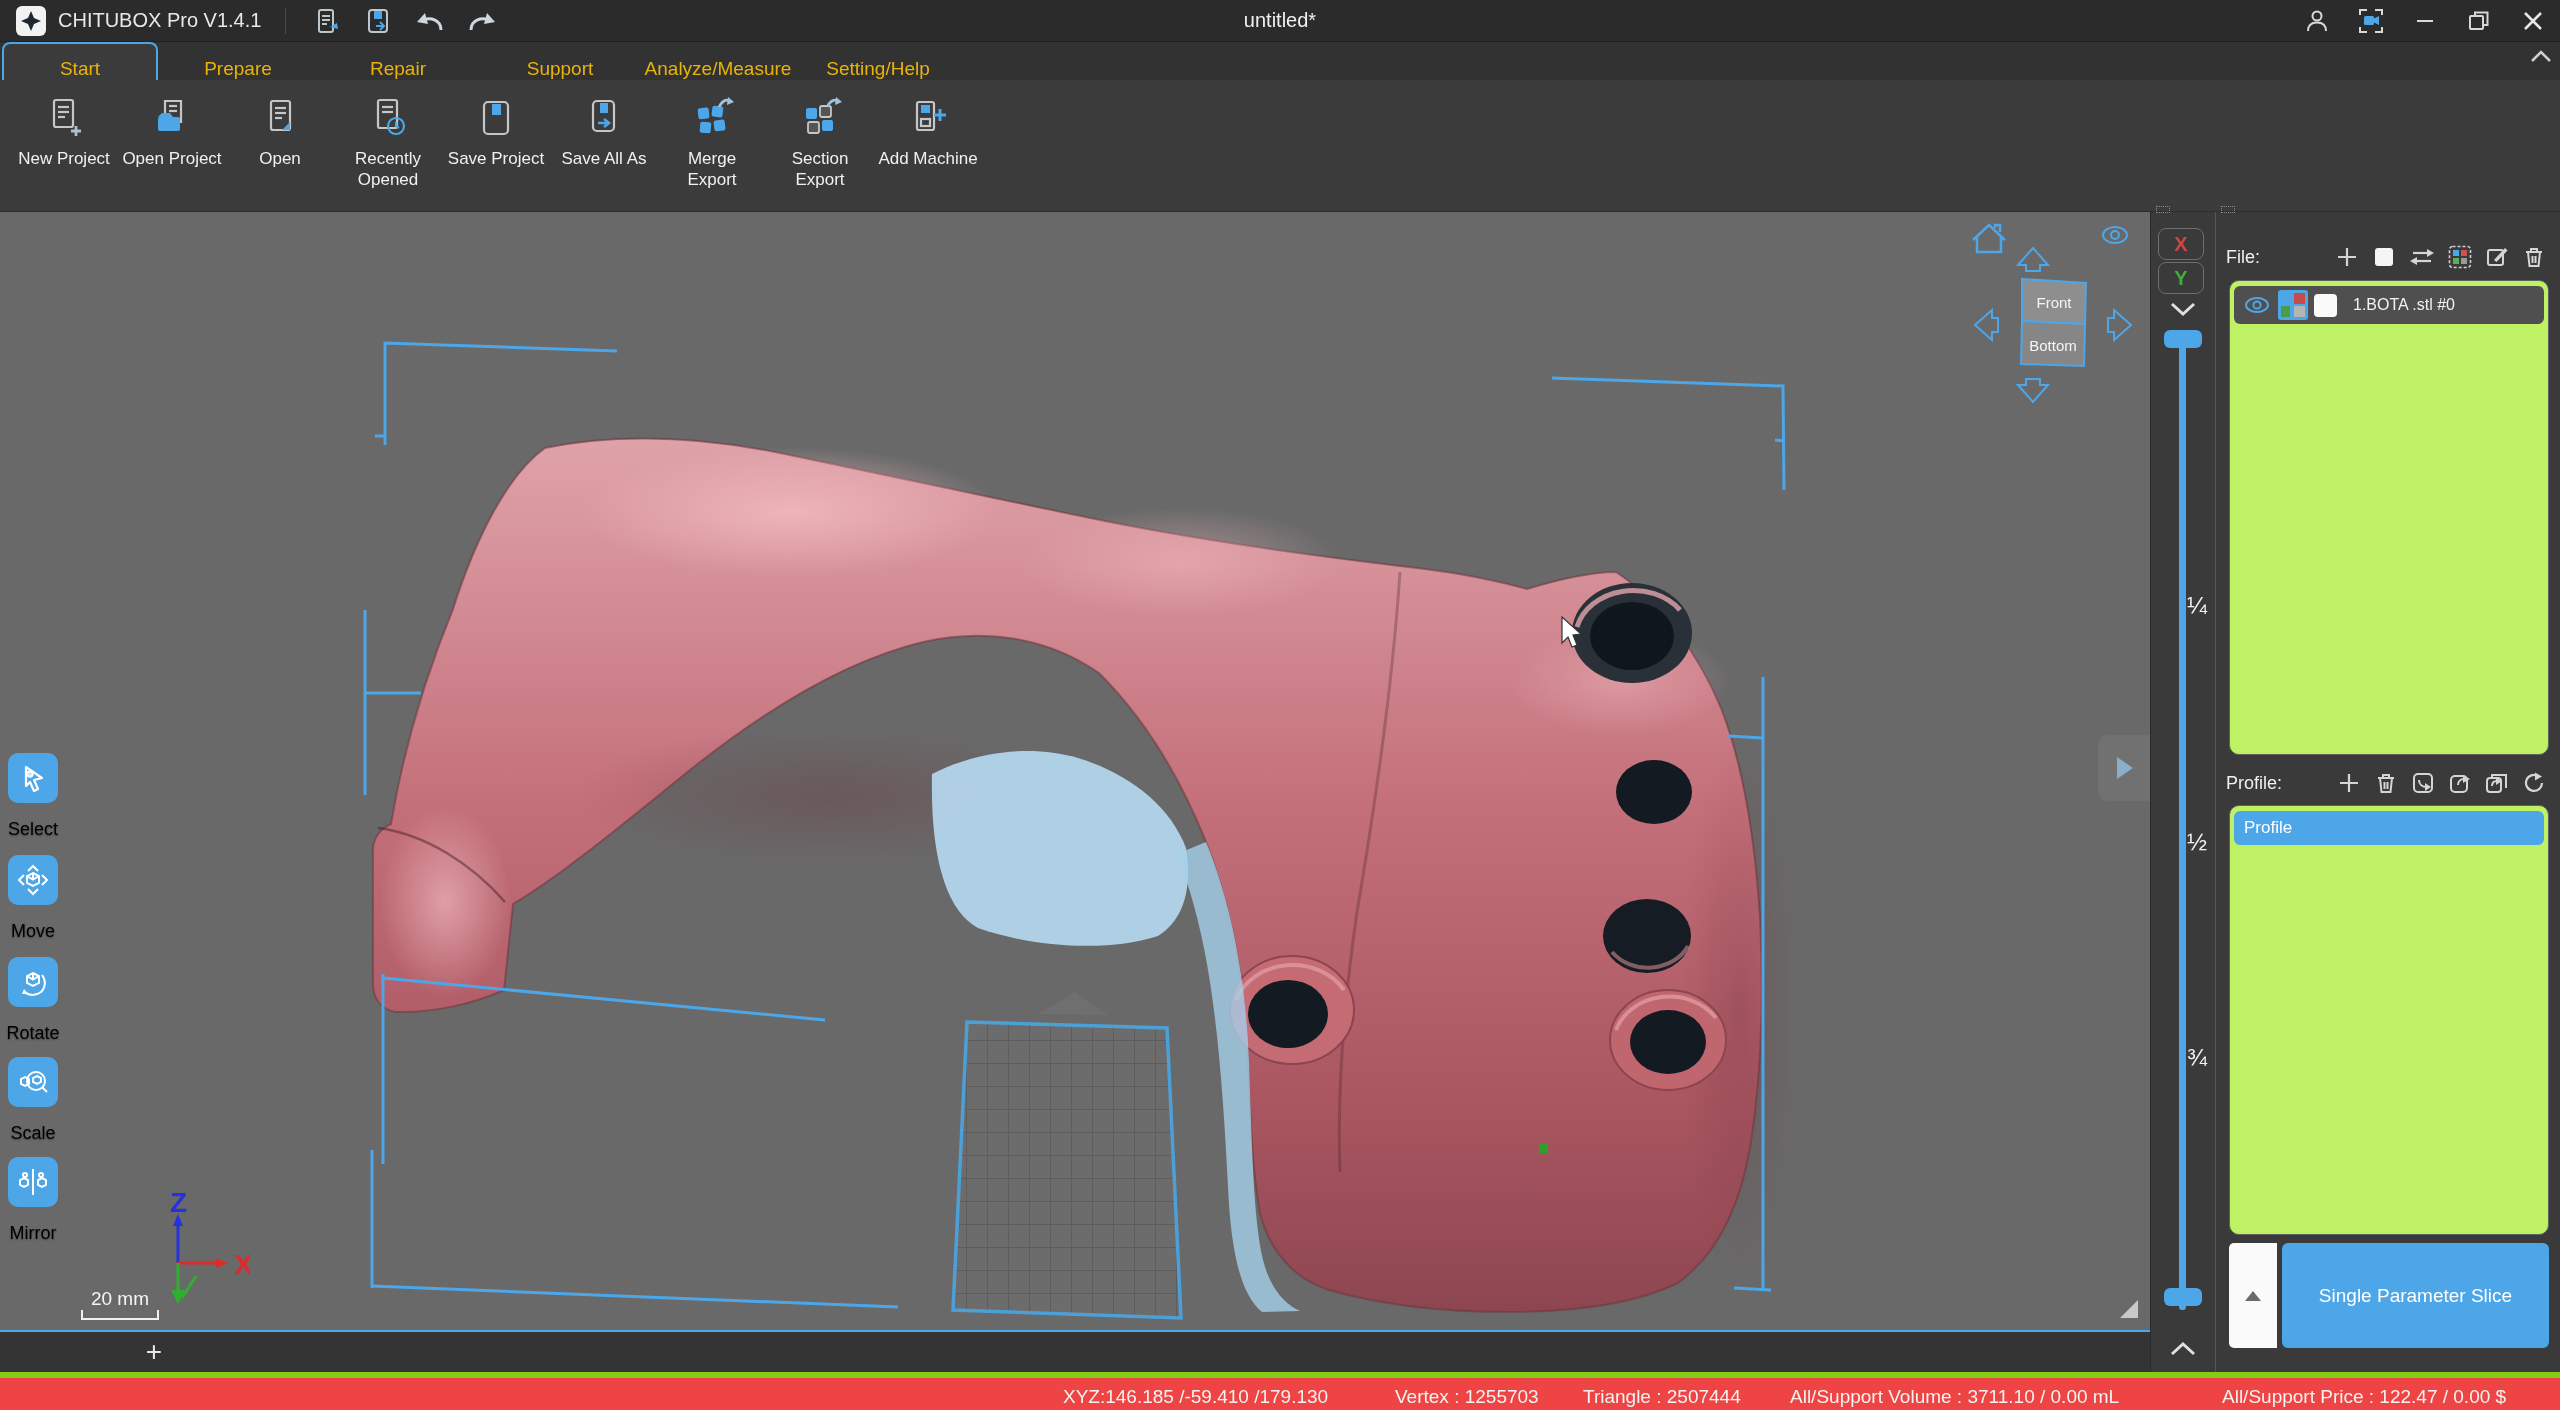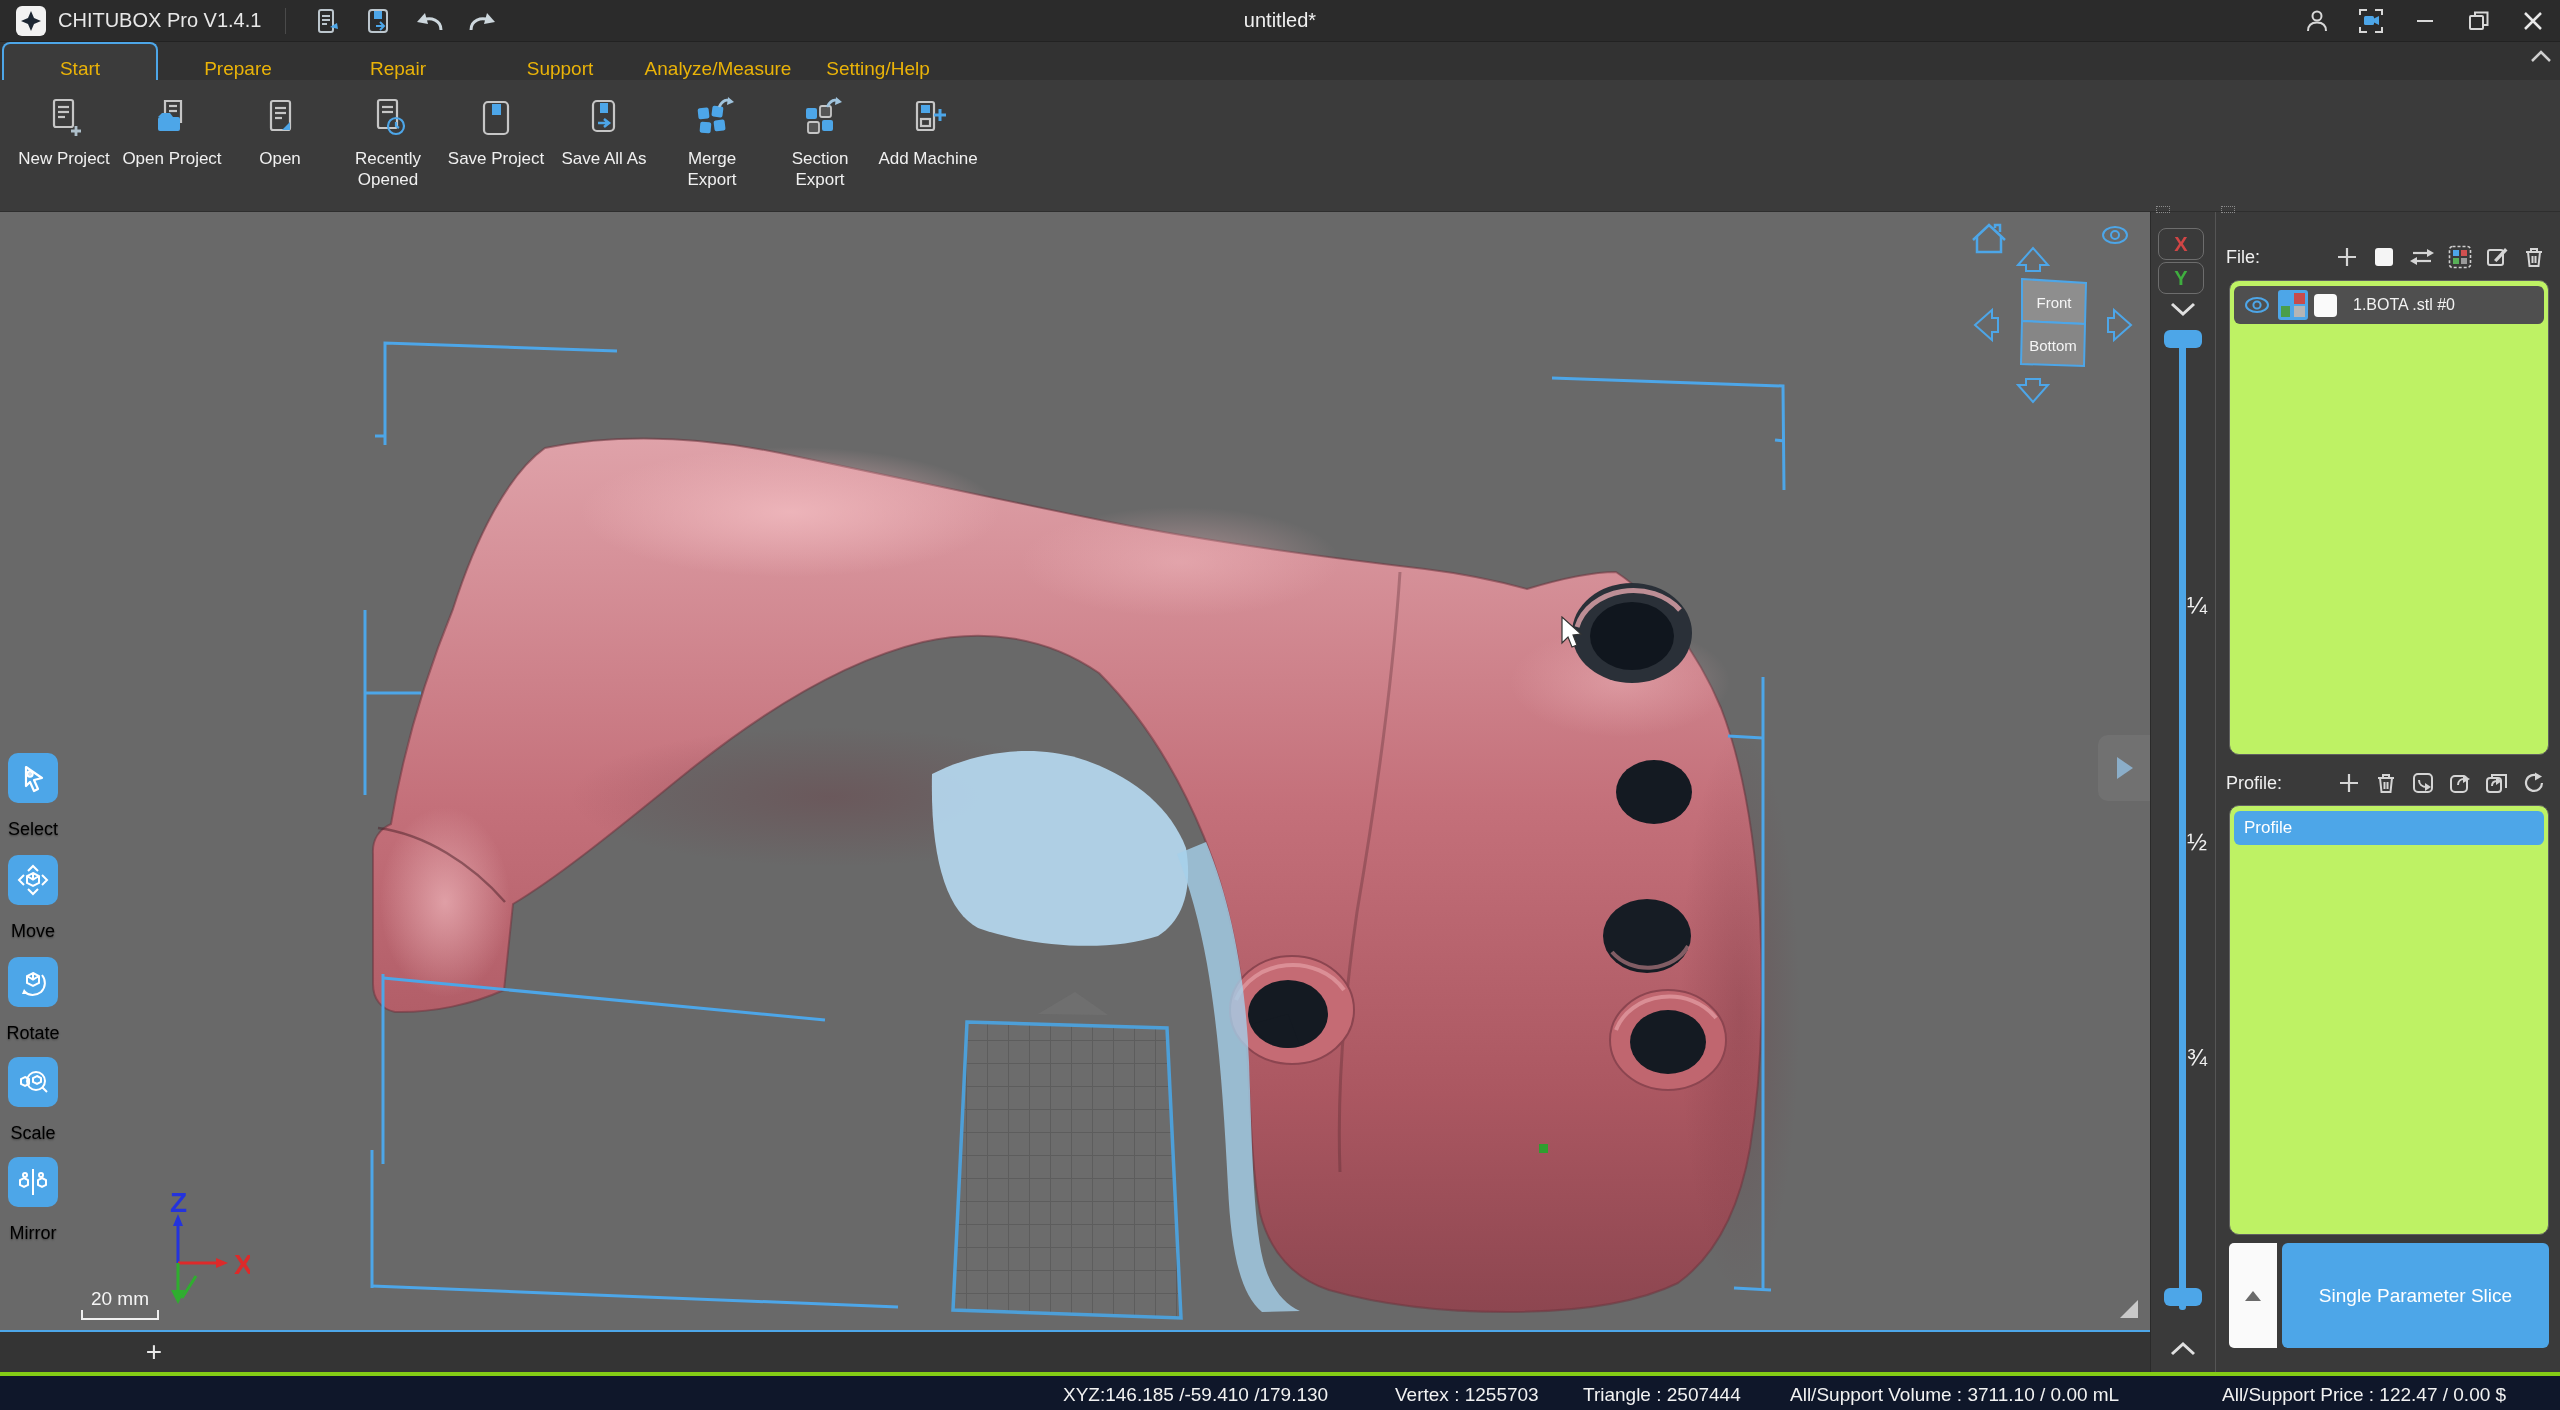--- a/index.html
+++ b/index.html
@@ -68,21 +68,21 @@
   .slice-btn { margin-left:5px; flex:1; background:#4da6e8; border-radius:6px; display:flex; align-items:center; justify-content:center; font-size:19px; color:#fff; }
 
   
   .tabbar { position:absolute; left:0; top:1332px; width:2150px; height:40px; background:#343434; }
   .deftab { position:absolute; left:3px; top:1px; width:128px; height:37px; border:2px solid #4da6e8; border-radius:8px; background:#3a3a3a; display:flex; align-items:center;margin-top:42px; }
   .deftab .dlabel { flex:1; text-align:center; font-size:18px; color:#f0f0f0; }
   .deftab .dtri { width:0; height:0; border-left:7px solid transparent; border-right:7px solid transparent; border-bottom:9px solid #e8e8e8; margin-right:9px; }
   .addtab { position:absolute; left:136px; top:2px; width:36px; height:36px; display:flex; align-items:center; justify-content:center; font-size:28px; font-weight:300; color:#e8e8e8; }
 
   
-  .statusbar { position:absolute; left:0; top:1372px; width:2560px; height:38px; background:#0f172a; border-top:4px solid #84cc16; font-size:19px; color:#f2f2f2; }
+  .statusbar { position:absolute; left:0; top:1372px; width:2560px; height:38px; background:#ef4444; border-top:6px solid #84cc16; font-size:19px; color:#f2f2f2; }
   .statusbar span { position:absolute; top:0; line-height:37px; white-space:nowrap; }
 </style>
 </head>
 <body>
 
 <div class="app">
 
   <header class="titlebar">
     <div class="logo">
       <svg width="24" height="24" viewBox="0 0 24 24">

